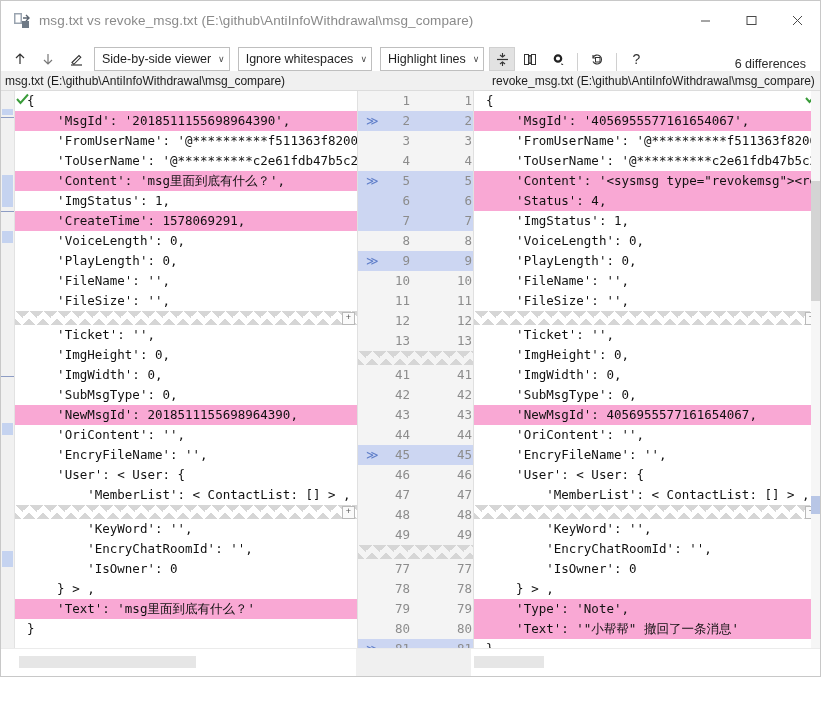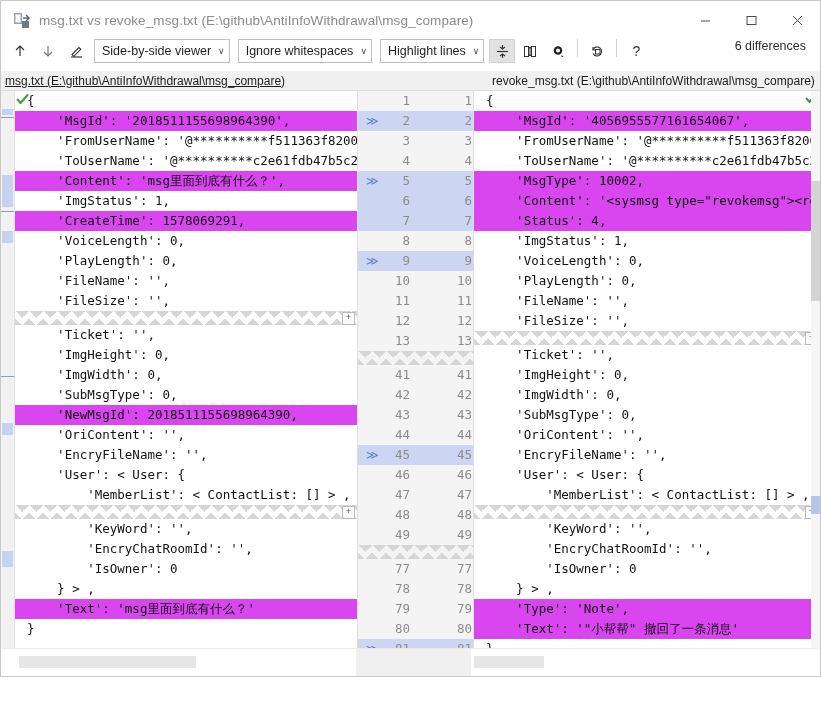--- a/index.html
+++ b/index.html
@@ -33,21 +33,21 @@
   .win-buttons{
     position:absolute;right:0;top:0;height:38px;display:flex;
   }
   .win-btn{
     width:46px;height:38px;display:flex;align-items:center;justify-content:center;
     color:#5a5a5a;font-size:15px;line-height:1;
   }
 
   
   .toolbar{
-    height:32px;flex:0 0 32px;display:flex;align-items:flex-start;
+    height:32px;flex:0 0 32px;display:flex;align-items:flex-end;
     background:#ffffff;padding:0 8px 0 6px;gap:2px;position:relative;
   }
   .tb-icon{
     width:26px;height:24px;display:flex;align-items:center;justify-content:center;
     color:#3c3c3c;
   }
   .tb-icon.active{background:#e2e2e2;border:1px solid #d0d0d0;box-sizing:border-box;}
   .combo{
     height:22px;border:1px solid #bfbfbf;background:#fff;
     display:flex;align-items:center;padding:0 4px 0 7px;
@@ -58,21 +58,21 @@
   .diffcount{
     margin-left:auto;font-size:12.5px;color:#2b2b2b;white-space:nowrap;
     padding-right:6px;
   }
 
   
   .filebar{
     height:19px;flex:0 0 19px;display:flex;background:#f0f0f0;
     border-bottom:1px solid #dcdcdc;font-size:12px;color:#1c1c1c;
   }
-  .filebar .fb-left{width:468px;display:flex;align-items:center;padding-left:4px;box-sizing:border-box;text-decoration:underline;}
+  .filebar .fb-left{width:468px;display:flex;align-items:center;padding-left:4px;box-sizing:border-box;}
   .filebar .fb-right{flex:1;display:flex;align-items:center;padding-left:4px;box-sizing:border-box;margin-left:19px;}
 
   
   .diffbody{
     flex:1 1 auto;display:flex;position:relative;background:#fff;
     overflow:hidden;
   }
   .overview{
     width:13px;flex:0 0 13px;background:#f1f1f1;position:relative;
     border-right:1px solid #e2e2e2;
@@ -85,21 +85,21 @@
   .gutter{width:115px;flex:0 0 115px;background:#f4f4f4;position:relative;
           border-left:1px solid #e0e0e0;border-right:1px solid #e0e0e0;}
   .pane-right{flex:1 1 auto;}
 
   .row{
     height:20px;line-height:20px;position:relative;white-space:pre;
     font-family:"DejaVu Sans Mono","Liberation Mono",monospace;
     font-size:12.5px;color:#111;
   }
   .pane .row{padding-left:12px;}
-  .row.hl{background:#d946ef;}
+  .row.hl{background:#f9a8d4;}
 
   
   .grow{height:20px;line-height:20px;position:relative;
         font-family:"DejaVu Sans Mono","Liberation Mono",monospace;
         font-size:12.5px;color:#8c8c8c;}
   .grow .ln-l{position:absolute;left:0;width:52px;text-align:right;}
   .grow .ln-r{position:absolute;left:62px;width:52px;text-align:right;}
   .grow .arr-l{position:absolute;left:8px;color:#5f7ec9;font-size:12px;}
   .grow .arr-r{position:absolute;left:118px;color:#5f7ec9;font-size:12px;}
   .grow.hl{background:#ccd6f2;}
@@ -437,35 +437,35 @@
           </div>
         </div>
     </div>
 
     <div class="pane pane-right">
       <div>
           <div class="row">{</div>
           <div class="row hl">    'MsgId': '4056955577161654067',</div>
           <div class="row">    'FromUserName': '@**********f511363f8200853d72</div>
           <div class="row">    'ToUserName': '@**********c2e61fdb47b5c241553a</div>
-          <div class="row hl">    'MsgType': 10002,</div>
           <div class="row hl">    'Content': '&lt;sysmsg type="revokemsg"&gt;&lt;revoke</div>
           <div class="row hl">    'Status': 4,</div>
           <div class="row">    'ImgStatus': 1,</div>
           <div class="row">    'VoiceLength': 0,</div>
           <div class="row">    'PlayLength': 0,</div>
           <div class="row">    'FileName': '',</div>
           <div class="row">    'FileSize': '',</div>
           <div class="fold">
             <div class="foldbox">+</div>
           </div>
           <div class="row">    'Ticket': '',</div>
           <div class="row">    'ImgHeight': 0,</div>
           <div class="row">    'ImgWidth': 0,</div>
           <div class="row">    'SubMsgType': 0,</div>
+          <div class="row hl">    'NewMsgId': 4056955577161654067,</div>
           <div class="row">    'OriContent': '',</div>
           <div class="row">    'EncryFileName': '',</div>
           <div class="row">    'User': &lt; User: {</div>
           <div class="row">        'MemberList': &lt; ContactList: [] &gt; ,</div>
           <div class="fold">
             <div class="foldbox">+</div>
           </div>
           <div class="row">        'KeyWord': '',</div>
           <div class="row">        'EncryChatRoomId': '',</div>
           <div class="row">        'IsOwner': 0</div>

